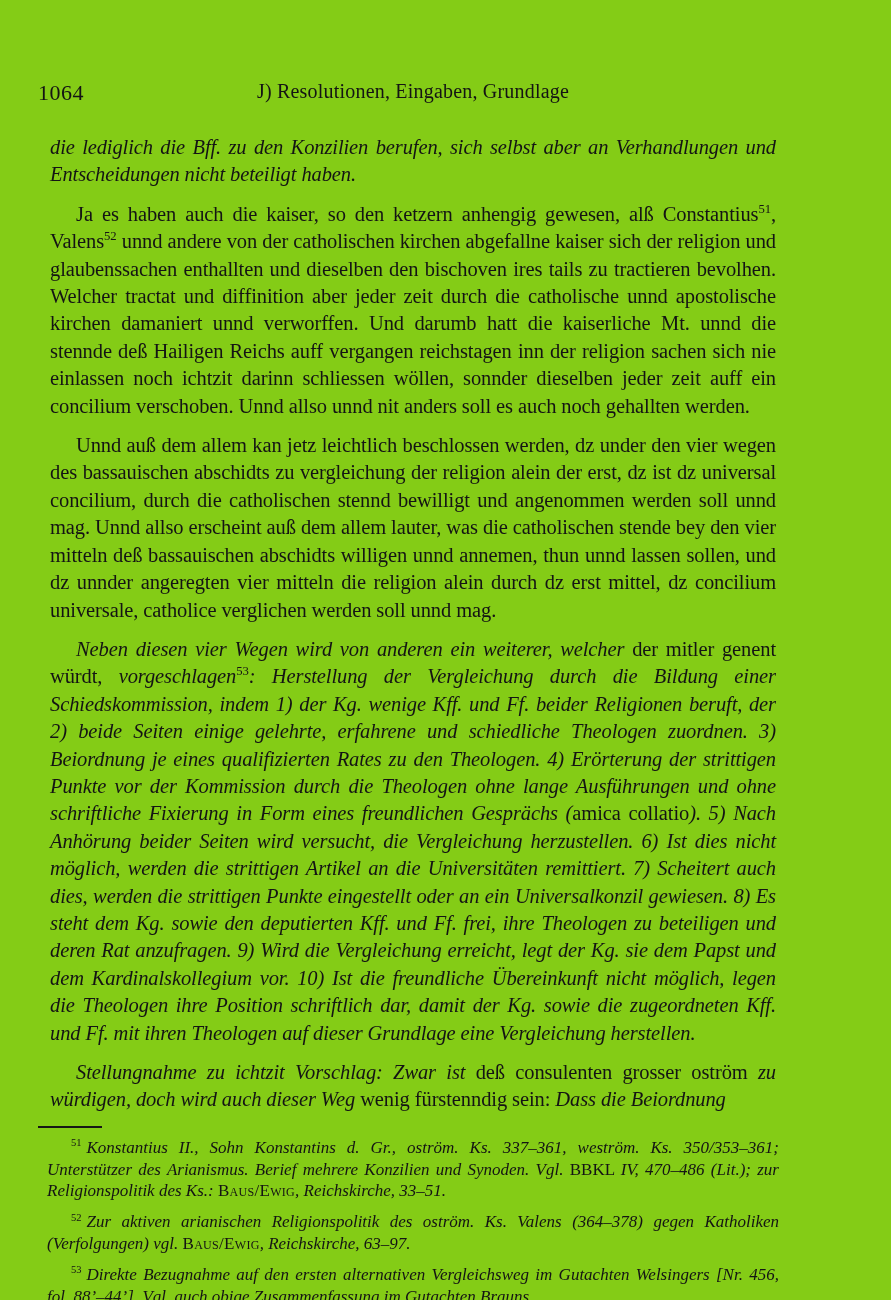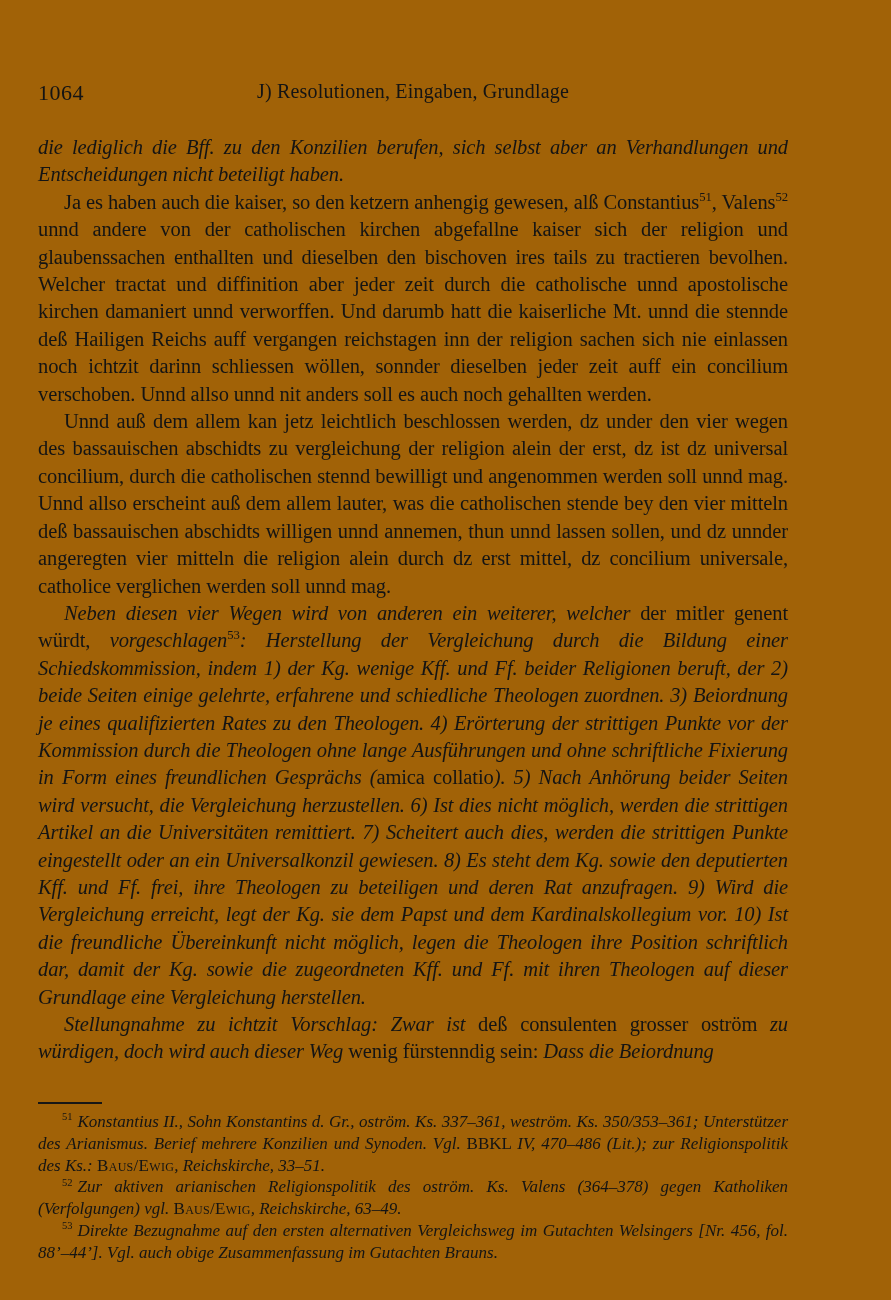--- a/index.html
+++ b/index.html
@@ -5,21 +5,21 @@
   html, body {
     margin: 0;
     padding: 0;
     background: #ffffff;
   }
   .page {
     position: relative;
     width: 891px;
     height: 1300px;
     box-sizing: border-box;
-    background: #a16207;
+    background: #84cc16;
     color: #141414;
     padding: 80px 103px 0 38px;
     overflow: hidden;
     font-family: "Liberation Serif", "DejaVu Serif", serif;
   }
   
   .running-head {
     position: relative;
     height: 28px;
   }
@@ -38,21 +38,21 @@
   
   .body-text {
     margin-top: 26px;
     min-height: 958px;
     font-size: 20.5px;
     line-height: 27.4px;
     text-align: justify;
     letter-spacing: -0.1px;
   }
   .body-text p {
-    margin: 0;
+    margin: 12px;
   }
   .body-text p.indent {
     text-indent: 26px;
   }
   
   .seg-italic { font-style: italic; }
   .seg-roman  { font-style: normal; }
   .seg-smallcaps { font-style: normal; font-variant: small-caps; letter-spacing: 0.3px; }
   sup.seg-sup, sup.seg-sup-italic, sup.fn-num {
     font-size: 0.62em;
@@ -65,21 +65,21 @@
     border: 0;
     border-top: 2px solid #161616;
     margin: 10px 0 7px 0;
   }
   .footnotes {
     font-size: 17px;
     line-height: 21.8px;
     text-align: justify;
   }
   .footnotes p.footnote {
-    margin: 0;
+    margin: 9px;
     text-indent: 24px;
     font-style: italic;
   }
   .footnotes sup.fn-num {
     margin-right: 5px;
   }
 </style>
 </head>
 <body>
 
@@ -98,20 +98,20 @@
     <p class="indent"><span class="seg-italic">Stellungnahme zu ichtzit Vorschlag: Zwar ist </span><span class="seg-roman">deß consulenten grosser oström </span><span class="seg-italic">zu würdigen, doch wird auch dieser Weg </span><span class="seg-roman">wenig fürstenndig sein: </span><span class="seg-italic">Dass die Beiordnung</span></p>
   </div>
 
   <hr class="footnote-rule">
 
   <div class="footnotes">
     <p class="footnote">
       <sup class="fn-num">51</sup><span><span class="seg-italic">Konstantius II., Sohn Konstantins d. Gr., oström. Ks. 337–361, weström. Ks. 350/353–361; Unterstützer des Arianismus. Berief mehrere Konzilien und Synoden. Vgl. </span><span class="seg-roman">BBKL </span><span class="seg-italic">IV, 470–486 (Lit.); zur Religionspolitik des Ks.: </span><span class="seg-smallcaps">Baus/Ewig</span><span class="seg-italic">, Reichskirche, 33–51.</span></span>
     </p>
     <p class="footnote">
-      <sup class="fn-num">52</sup><span><span class="seg-italic">Zur aktiven arianischen Religionspolitik des oström. Ks. Valens (364–378) gegen Katholiken (Verfolgungen) vgl. </span><span class="seg-smallcaps">Baus/Ewig</span><span class="seg-italic">, Reichskirche, 63–49.</span></span>
+      <sup class="fn-num">52</sup><span><span class="seg-italic">Zur aktiven arianischen Religionspolitik des oström. Ks. Valens (364–378) gegen Katholiken (Verfolgungen) vgl. </span><span class="seg-smallcaps">Baus/Ewig</span><span class="seg-italic">, Reichskirche, 63–97.</span></span>
     </p>
     <p class="footnote">
       <sup class="fn-num">53</sup><span><span class="seg-italic">Direkte Bezugnahme auf den ersten alternativen Vergleichsweg im Gutachten Welsingers [Nr. 456, fol. 88’–44’]. Vgl. auch obige Zusammenfassung im Gutachten Brauns.</span></span>
     </p>
   </div>
 
 </div>
 
 </body></html>

